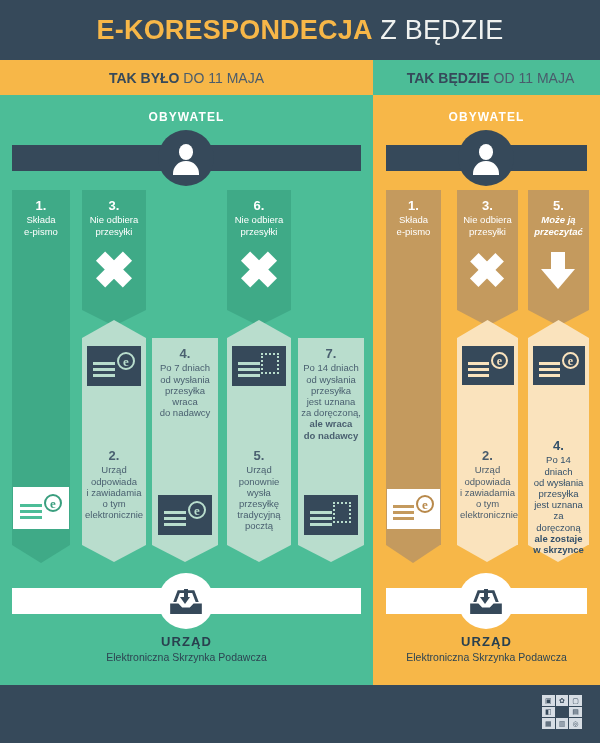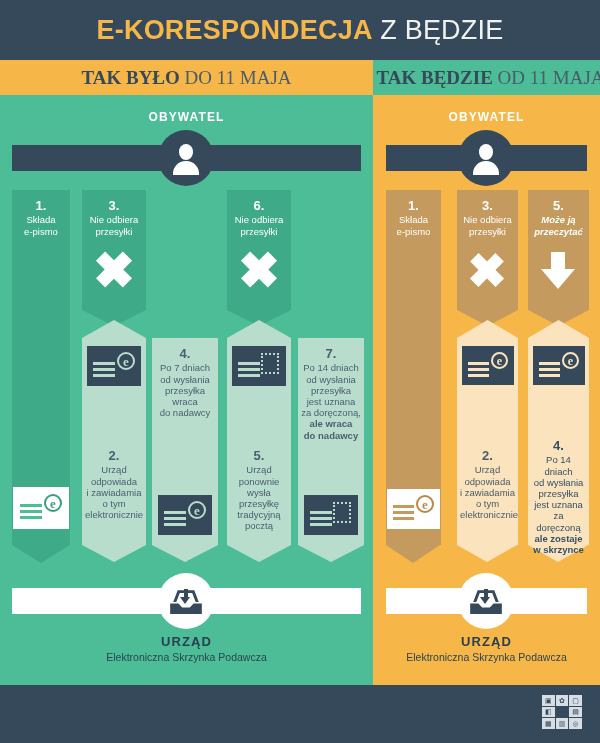--- a/index.html
+++ b/index.html
@@ -18,21 +18,21 @@
   }
   .title { font-size:27px; letter-spacing:.2px; white-space:nowrap; }
   .title .bold { font-weight:bold; color:#f7b748; }
   .title .light { font-weight:normal; color:#f0f2f0; }
 
   
   .tabs { position:absolute; left:0; top:60px; width:600px; height:35px; display:flex; }
   .tab { display:flex; align-items:center; justify-content:center; height:35px; }
   .tab-left  { width:373px; background:#f7b748; }
   .tab-right { width:227px; background:#4cbd97;padding-left:8px; }
-  .tab-txt { font-size:19px; color:#36495a; white-space:nowrap;font-family:Liberation Serif, serif; }
+  .tab-txt { font-size:14px; color:#36495a; white-space:nowrap; }
   .tab-txt .bold { font-weight:bold; }
   .tab-txt .reg  { font-weight:normal; color:#4a5c6c; }
 
   
   .panel { position:absolute; top:95px; height:590px; }
   .panel-left  { left:0;     width:373px; background:#4cbd97; }
   .panel-right { left:373px; width:227px; background:#f7b748; }
 
   
   .sect-label {

